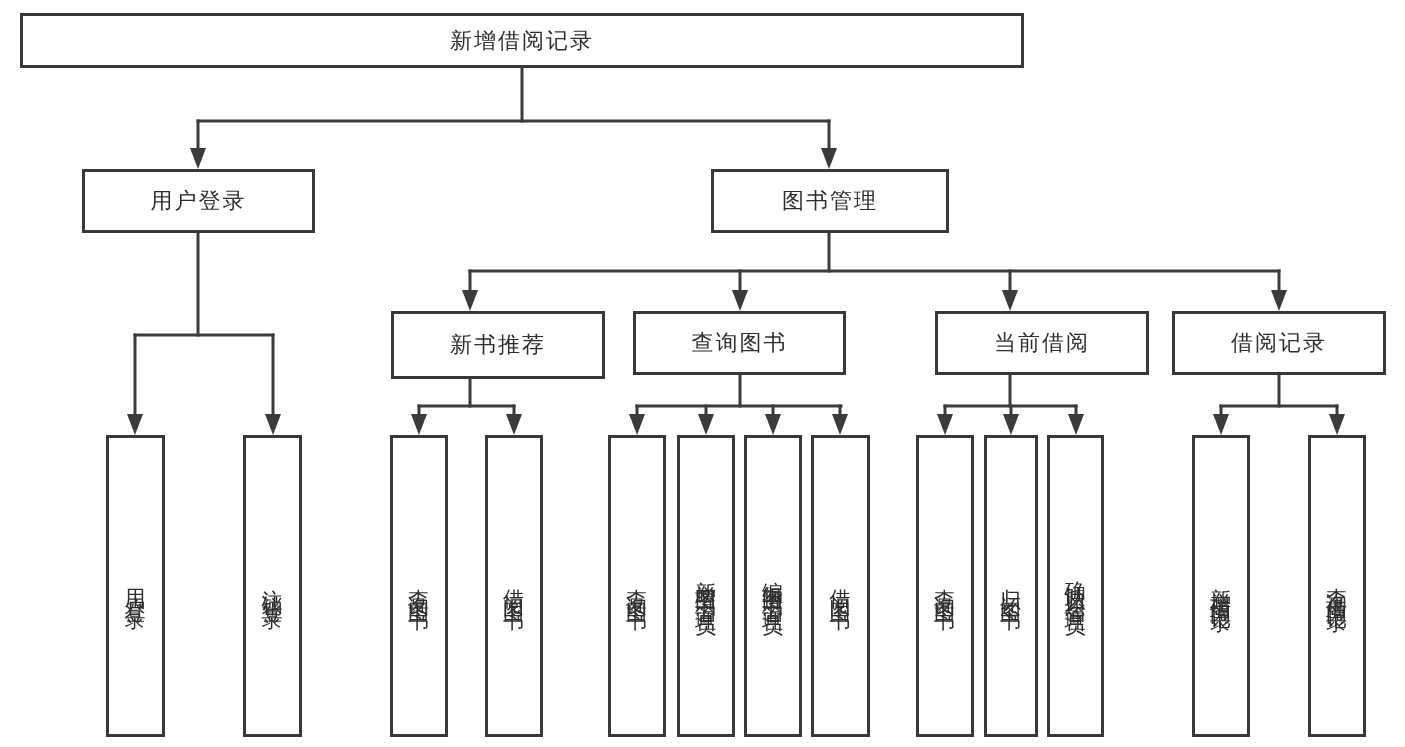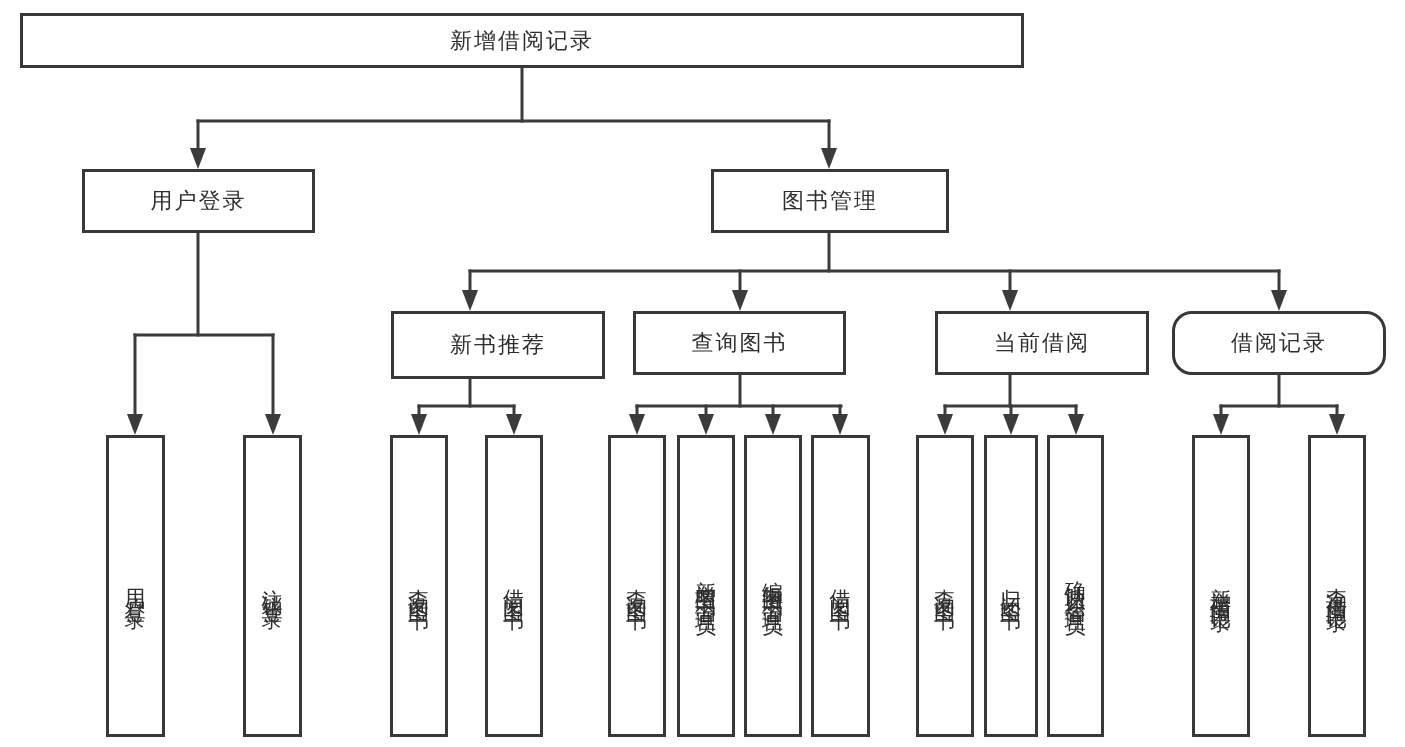--- a/index.html
+++ b/index.html
@@ -101,21 +101,21 @@
     </svg>
 
   <div class="node h" style="left:20px;top:13px;width:1004px;height:55px;">新增借阅记录</div>
 
   <div class="node h" style="left:82px;top:169px;width:233px;height:64px;">用户登录</div>
   <div class="node h" style="left:711px;top:169px;width:238px;height:64px;">图书管理</div>
 
   <div class="node h" style="left:363px;top:311px;width:214px;height:68px;margin-left:28px;">新书推荐</div>
   <div class="node h" style="left:633px;top:311px;width:213px;height:64px;">查询图书</div>
   <div class="node h" style="left:903px;top:311px;width:214px;height:64px;margin-left:32px;">当前借阅</div>
-  <div class="node h" style="left:1172px;top:311px;width:214px;height:64px;border-radius:20px;">借阅记录</div>
+  <div class="node h" style="left:1172px;top:311px;width:214px;height:64px;">借阅记录</div>
 
   <div class="node v" style="left:106px;top:435px;width:59px;height:302px;">用户登录</div>
   <div class="node v" style="left:243px;top:435px;width:59px;height:302px;">注销登录</div>
 
   <div class="node v" style="left:390px;top:435px;width:58px;height:302px;">查询图书</div>
   <div class="node v" style="left:485px;top:435px;width:58px;height:302px;">借阅图书</div>
 
   <div class="node v" style="left:608px;top:435px;width:58px;height:302px;">查询图书</div>
   <div class="node v long" style="left:677px;top:435px;width:58px;height:302px;">新增图书（管理员）</div>
   <div class="node v long" style="left:744px;top:435px;width:58px;height:302px;">编辑图书（管理员）</div>

